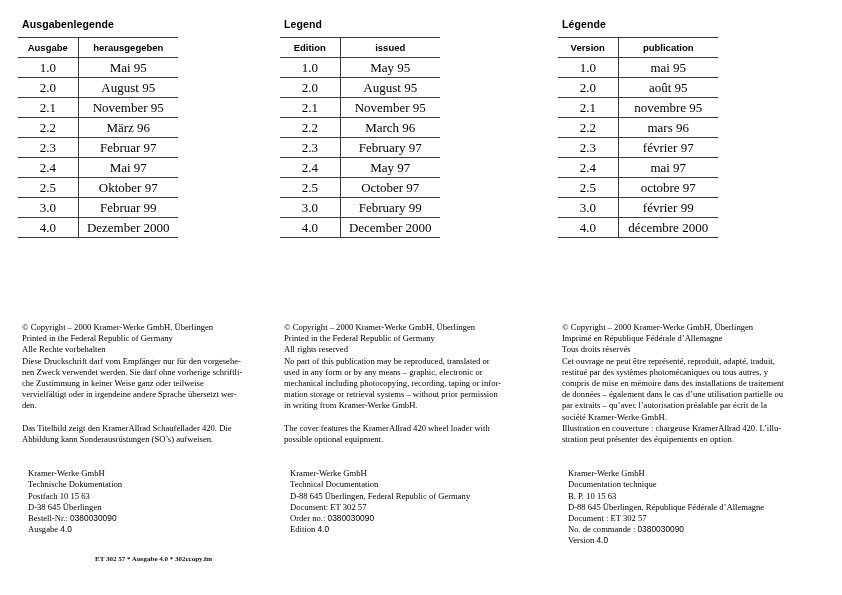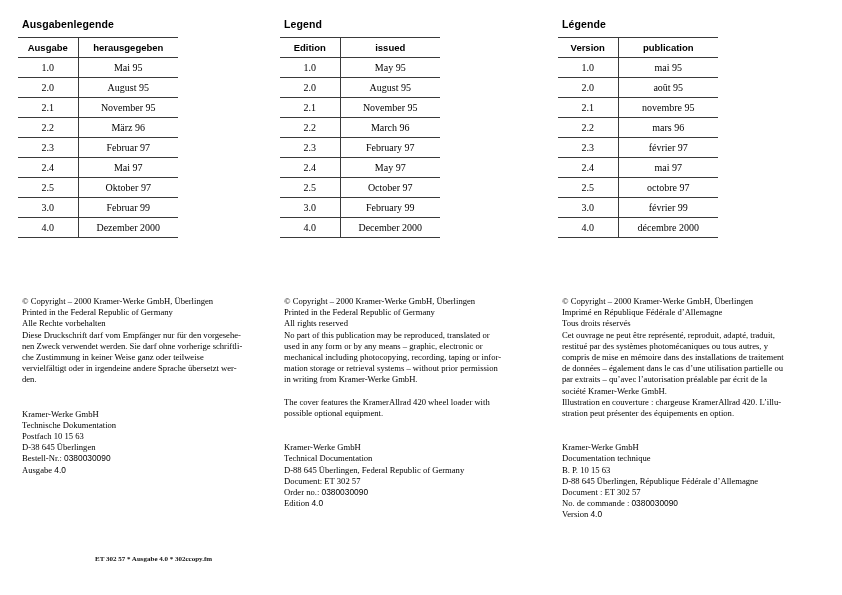--- a/index.html
+++ b/index.html
@@ -31,25 +31,25 @@
   }
   .ed-table tbody tr:last-child th,
   .ed-table tbody tr:last-child td { border-bottom: 1px solid #3a3a3a; }
   .ed-table th:first-child, .ed-table td:first-child { width: 60px; border-right: 1px solid #3a3a3a; }
   .ed-table th:nth-child(2), .ed-table td:nth-child(2) { width: 100px; margin-left: 37px; }
   .ed-table th {
     font-family: "Liberation Sans", sans-serif;
     font-weight: bold;
     font-size: 9.5px;
   }
-  .ed-table td { font-size: 10px; }
-  .copy   { margin-top: 58px; font-size: 8.6px; line-height: 11.2px; white-space: pre; }
+  .ed-table td { font-size: 13px; }
+  .copy   { margin-top: 84px; font-size: 8.6px; line-height: 11.2px; white-space: pre; }
   .cover  { margin-top: 11.2px; font-size: 8.6px; line-height: 11.2px; white-space: pre; }
   .cover.no-gap { margin-top: 0; }
-  .address { margin-top: 23px; font-size: 8.6px; line-height: 11.2px; }
+  .address { margin-top: 23px; font-size: 8.6px; line-height: 11.2px; margin-left: 6px; }
   .address-line { white-space: pre; }
   .address-line .num { font-family: "Liberation Sans", sans-serif; font-size: 8.4px; }
   .footer {
     position: absolute;
     left: 95px;
     top: 555px;
     font-size: 7px;
     color: #111;
     font-weight: bold;
   }
@@ -106,20 +106,22 @@
     </tbody>
   </table>
   <div class="copy">© Copyright – 2000 Kramer-Werke GmbH, Überlingen
 Printed in the Federal Republic of Germany
 Alle Rechte vorbehalten
 Diese Druckschrift darf vom Empfänger nur für den vorgesehe-
 nen Zweck verwendet werden. Sie darf ohne vorherige schriftli-
 che Zustimmung in keiner Weise ganz oder teilweise
 vervielfältigt oder in irgendeine andere Sprache übersetzt wer-
 den.</div>
+  <div class="cover">Das Titelbild zeigt den KramerAllrad Schaufellader 420. Die
+Abbildung kann Sonderausrüstungen (SO’s) aufweisen.</div>
   <div class="address">
     <div class="address-line"><span>Kramer-Werke GmbH</span><span class="num"></span></div>
     <div class="address-line"><span>Technische Dokumentation</span><span class="num"></span></div>
     <div class="address-line"><span>Postfach 10 15 63</span><span class="num"></span></div>
     <div class="address-line"><span>D-38 645 Überlingen</span><span class="num"></span></div>
     <div class="address-line"><span>Bestell-Nr.: </span><span class="num">0380030090</span></div>
     <div class="address-line"><span>Ausgabe </span><span class="num">4.0</span></div>
   </div>
 </section>
 

